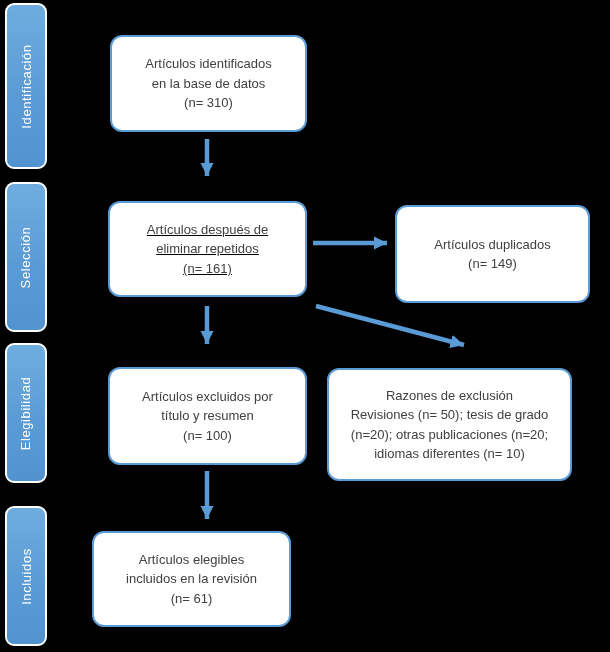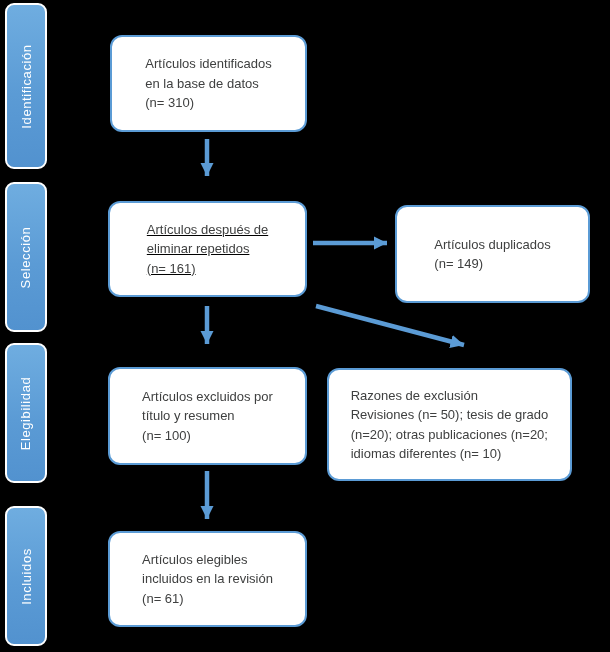--- a/index.html
+++ b/index.html
@@ -43,21 +43,21 @@
   }
   .box {
     position: absolute;
     box-sizing: border-box;
     background: #ffffff;
     border: 2.5px solid #5b9bd5;
     border-radius: 12px;
     display: flex;
     align-items: center;
     justify-content: center;
-    text-align: left;
+    text-align: center;
     z-index: 2;
   }
   .box-text {
     white-space: pre-line;
     font-size: 13px;
     line-height: 1.5;
     color: #3f4040;
     padding: 2px 4px;
   }
 </style>
@@ -118,19 +118,19 @@
 (n= 100)</div>
   </div>
 
   <div class="box" style="left:327px; top:368px; width:245px; height:113px;">
     <div class="box-text">Razones de exclusión
 Revisiones (n= 50); tesis de grado
 (n=20); otras publicaciones (n=20;
 idiomas diferentes (n= 10)</div>
   </div>
 
-  <div class="box" style="left:108px; top:531px; width:199px; height:96px;">
+  <div class="box" style="left:92px; top:531px; width:199px; height:96px;">
     <div class="box-text">Artículos elegibles
 incluidos en la revisión
 (n= 61)</div>
   </div>
 
 </div>
 
 </body></html>

